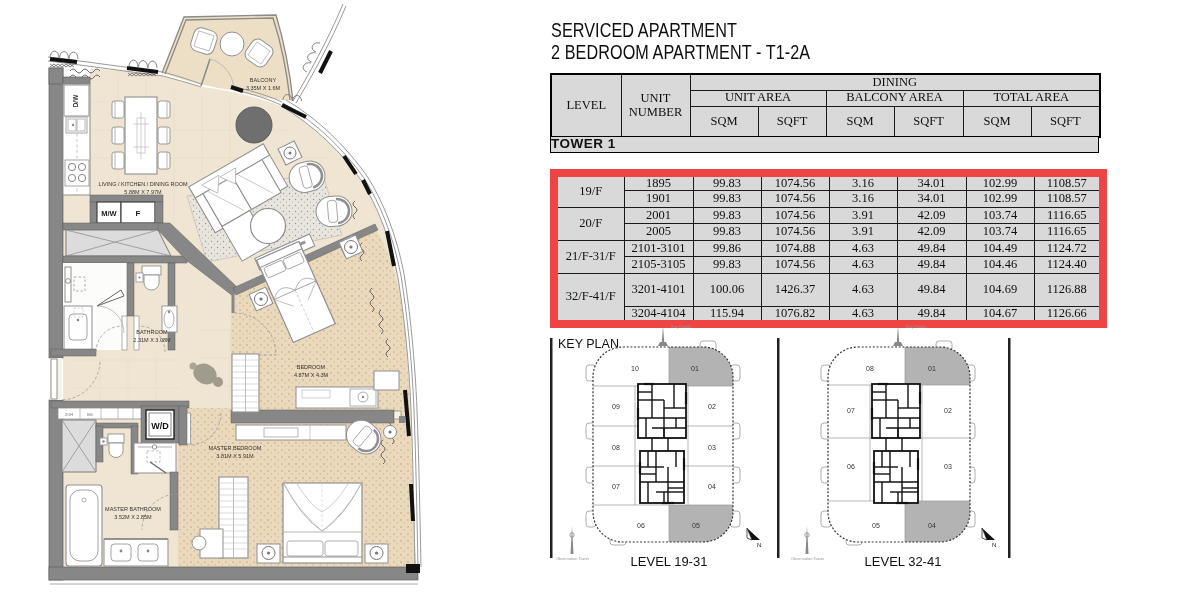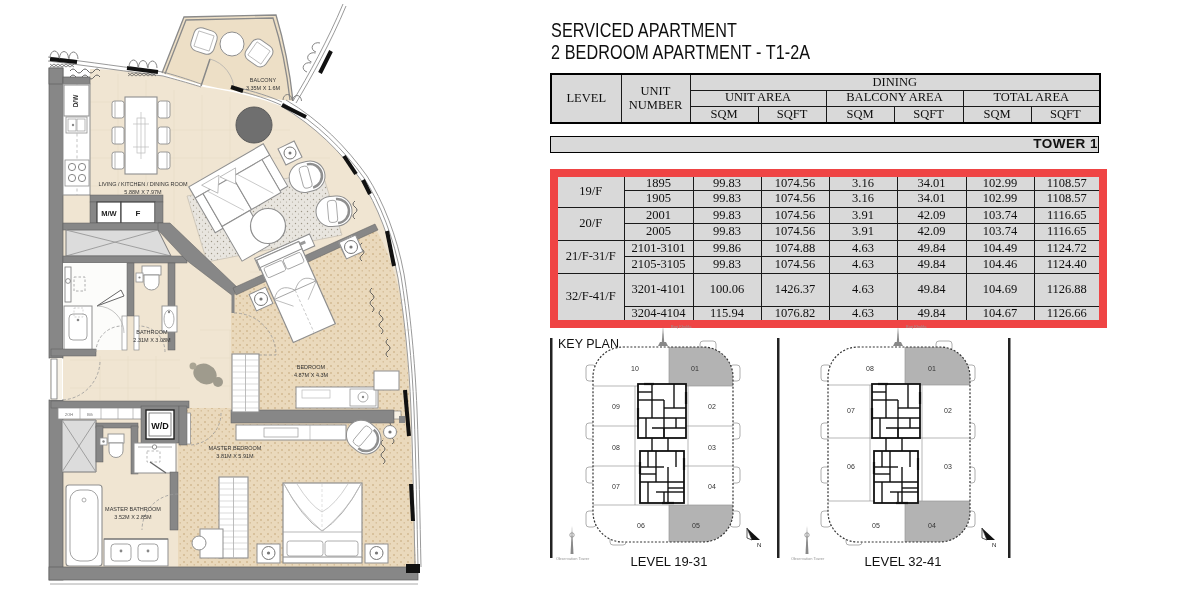--- a/index.html
+++ b/index.html
@@ -5,21 +5,21 @@
 *{margin:0;padding:0;box-sizing:border-box}
 html,body{width:1200px;height:600px;background:#fff;font-family:"Liberation Sans",sans-serif;position:relative;overflow:hidden}
 .abs{position:absolute}
 #title{position:absolute;left:551px;top:20px;font-size:19.5px;color:#0f0f0f;line-height:21.5px;letter-spacing:0.1px;white-space:nowrap;transform:scaleX(0.83);transform-origin:left top}
 #ht,#dt{position:absolute;border-collapse:collapse;table-layout:fixed}
 #ht{left:550px;top:73px}
 #dt{left:550px;top:169px}
 #ht td,#dt td{background:#d9d9d9;border:1px solid #1a1a1a;font-family:"Liberation Serif",serif;font-weight:400;font-size:12.5px;color:#0f0f0f;text-align:center;padding:0;line-height:1.05;overflow:hidden}
 #ht{border:2px solid #000}
 #dt{border:8px solid #ef4444}
-#tower{position:absolute;left:550px;top:136px;width:549px;height:17px;background:#d9d9d9;border:1.5px solid #000;font-size:13.5px;font-weight:bold;color:#111;text-align:right;line-height:14.5px;letter-spacing:0.5px}
+#tower{position:absolute;left:550px;top:136px;width:549px;height:17px;background:#d9d9d9;border:1.5px solid #000;font-size:13.5px;font-weight:bold;color:#111;text-align:left;line-height:14.5px;letter-spacing:0.5px}
 </style>
 </head>
 <body>
 
 <div id="title">SERVICED APARTMENT<br>2 BEDROOM APARTMENT - T1-2A</div>
 
 <table id="ht">
 <colgroup>
       <col style="width:70px">
       <col style="width:69px">
@@ -34,21 +34,21 @@
       <tr style="height:16px">
         <td rowspan="3">LEVEL</td>
         <td rowspan="3">UNIT<br>NUMBER</td>
         <td colspan="6">DINING</td>
       </tr>
 <tr style="height:16px">
         <td colspan="2">UNIT AREA</td>
         <td colspan="2">BALCONY AREA</td>
         <td colspan="2">TOTAL AREA</td>
       </tr>
-<tr style="height:17px">
+<tr style="height:31px">
         <td>SQM</td>
         <td>SQFT</td>
         <td>SQM</td>
         <td>SQFT</td>
         <td>SQM</td>
         <td>SQFT</td>
       </tr>
 </tbody>
   </table>
 
@@ -70,21 +70,21 @@
         <td rowspan="2">19/F</td>
         <td>1895</td>
         <td>99.83</td>
         <td>1074.56</td>
         <td>3.16</td>
         <td>34.01</td>
         <td>102.99</td>
         <td>1108.57</td>
       </tr>
 <tr style="height:16.5px">
-        <td>1905</td>
+        <td>1901</td>
         <td>99.83</td>
         <td>1074.56</td>
         <td>3.16</td>
         <td>34.01</td>
         <td>102.99</td>
         <td>1108.57</td>
       </tr>
 <tr style="height:16.5px">
         <td rowspan="2">20/F</td>
         <td>2001</td>

